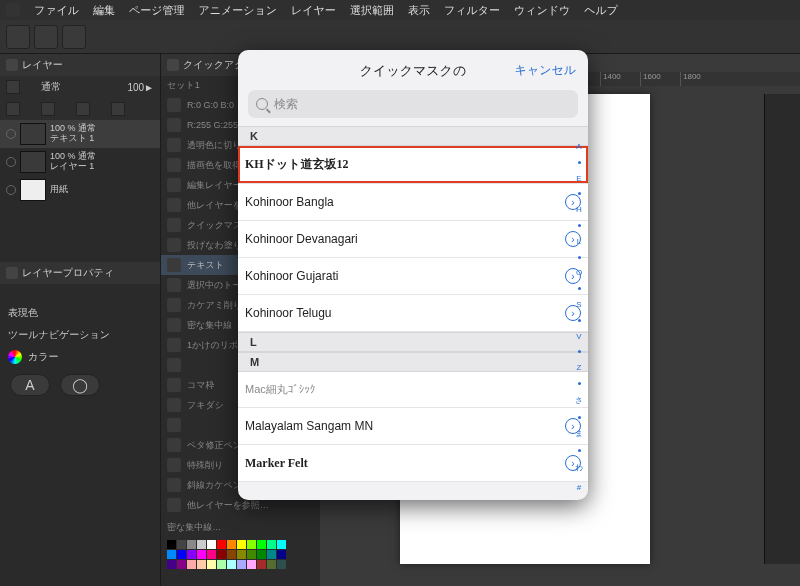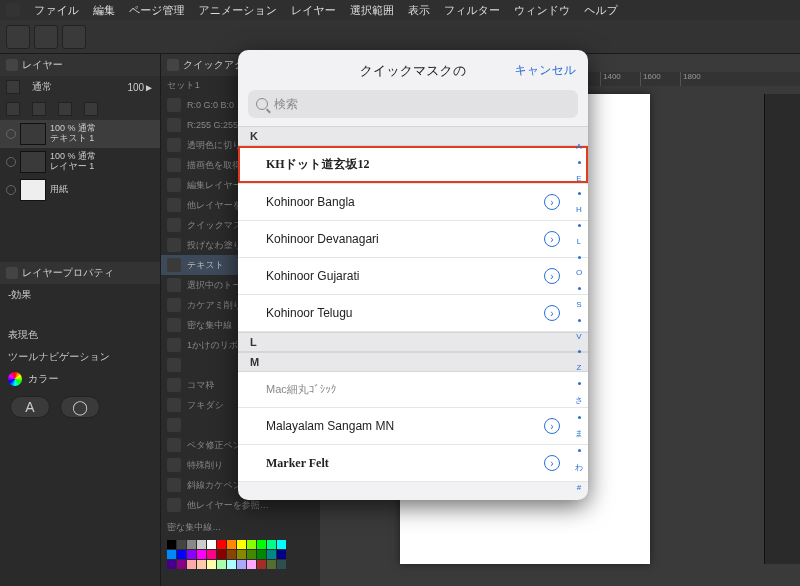--- a/index.html
+++ b/index.html
@@ -11,21 +11,21 @@
   .menubar span { white-space: nowrap; }
 
   
   .toolbar { height: 34px; background: #333; border-bottom: 1px solid #1a1a1a; display:flex; align-items:center; padding:0 6px; gap:4px; }
   .tool-icon { width: 24px; height: 24px; background:#3a3a3a; border:1px solid #222; border-radius:3px; }
 
   
   .left-col { position:absolute; top:54px; left:0; width:160px; height:532px; background:#2a2a2a; }
   .panel-title { display:flex; align-items:center; gap:4px; padding:4px 6px; background:#333; font-size:10px; }
   .panel-title .chip { width:12px; height:12px; background:#444; border-radius:2px; }
-  .layer-opts { display:flex; align-items:center; gap:12px; padding:4px 6px; background:#2d2d2d; font-size:10px; }
+  .layer-opts { display:flex; align-items:center; gap:21px; padding:4px 6px; background:#2d2d2d; font-size:10px; }
   .layer-opts .box { width:14px;height:14px;background:#3a3a3a;border:1px solid #222;}
   .layer-opts .pct { margin-left:auto; }
   .layer-row { display:flex; align-items:center; gap:4px; padding:3px 6px; font-size:9px; }
   .layer-row .thumb { width:26px; height:22px; background:#3a3a3a; border:1px solid #111; }
   .layer-row .thumbw { background:#eee; }
   .layer-row .eye { width:10px;height:10px;border:1px solid #666;border-radius:50%; }
   .layer-row .txt { line-height:1.1; }
   .layer-row.sel { background:#3d3d3d; }
 
   .prop-panel { margin-top:58px; }
@@ -54,21 +54,21 @@
 
   
   .font-modal { position:absolute; top:50px; left:238px; width:350px; height:450px; background:#f2f2f4; border-radius:10px; box-shadow:0 6px 24px rgba(0,0,0,.6); display:flex; flex-direction:column; overflow:hidden; }
   .fm-header { position:relative; padding:12px 10px 10px; text-align:center; font-size:13px; color:#222; }
   .fm-cancel { position:absolute; right:12px; top:12px; color:#2a6fd6; font-size:12px; }
   .fm-search { margin:0 10px 8px; background:#e2e2e5; border-radius:7px; height:28px; display:flex; align-items:center; padding:0 8px; gap:6px; color:#8a8a8e; font-size:12px; }
   .fm-search .mag { width:12px;height:12px;border:1.5px solid #8a8a8e;border-radius:50%;position:relative;}
   .fm-search .mag::after{content:"";position:absolute;width:5px;height:1.5px;background:#8a8a8e;bottom:-2px;right:-4px;transform:rotate(45deg);}
   .fm-list { flex:1; overflow-y:auto; position:relative; }
   .fm-section { background:#e8e8ea; padding:3px 12px; font-size:11px; font-weight:bold; color:#333; border-top:1px solid #d5d5d8; border-bottom:1px solid #d5d5d8;}
-  .fm-item { padding:10px 28px; font-size:12px; color:#222; border-bottom:1px solid #e5e5e8; display:flex; align-items:center; position:relative; background:#fff;}
+  .fm-item { padding:10px 7px; font-size:12px; color:#222; border-bottom:1px solid #e5e5e8; display:flex; align-items:center; position:relative; background:#fff;}
   .fm-item.selected { box-shadow: inset 0 0 0 2px #e03c1f; }
   .fm-item .arrow { margin-left:auto; width:16px;height:16px;border:1.5px solid #2a6fd6;border-radius:50%;display:flex;align-items:center;justify-content:center;color:#2a6fd6;font-size:10px;}
   .fm-item.light { color:#888; font-size:11px;}
   .fm-index { position:absolute; right:2px; top:92px; bottom:8px; width:14px; display:flex; flex-direction:column; justify-content:space-between; align-items:center; font-size:8px; color:#2a6fd6; }
   .fm-index span.dot { width:3px;height:3px;background:#2a6fd6;border-radius:50%;}
   .bold { font-weight:bold; font-family: serif; }
   .marker { font-family: cursive; font-weight:bold; }
 </style>
 </head>
 <body>
@@ -133,21 +133,20 @@
     <div class="txt">
         <div>用紙</div>
       </div>
   </div>
 
   <div class="prop-panel">
     <div class="panel-title">
       <div class="chip"></div>
       <span>レイヤープロパティ</span>
     </div>
-    <div class="prop-row">-効果</div>
     <div class="prop-row" style="height:18px"></div>
     <div class="prop-row">表現色</div>
     <div class="prop-row">ツールナビゲーション</div>
     <div class="prop-row">
       <div class="swatch"></div>
       <span>カラー</span>
     </div>
     <div class="toolnav">
       <div class="btn">A</div>
       <div class="btn">◯</div>

